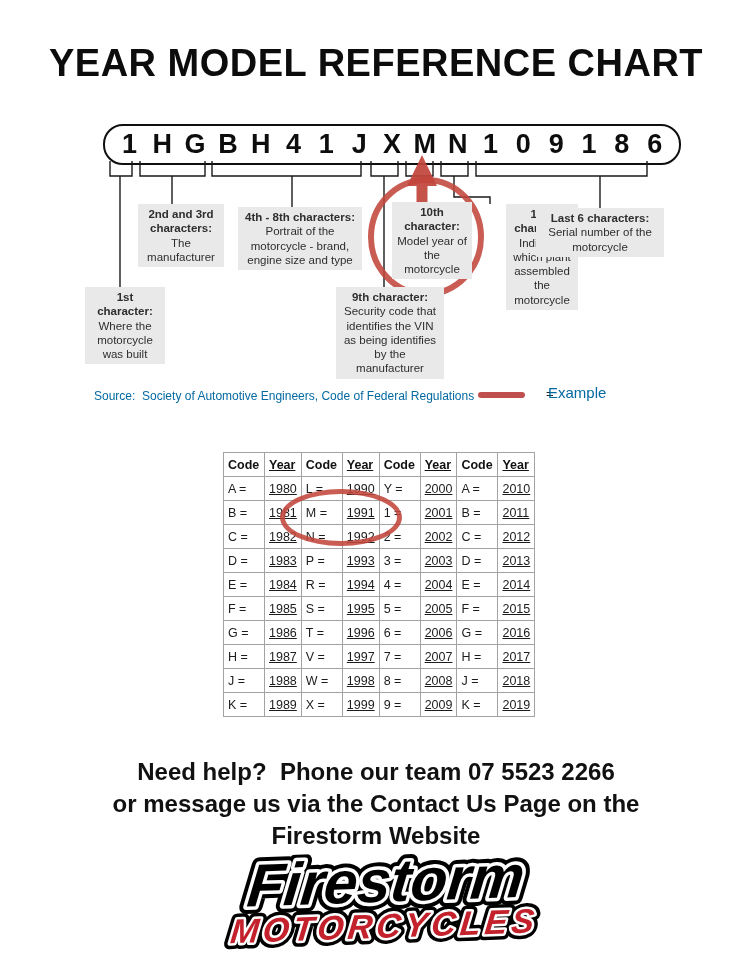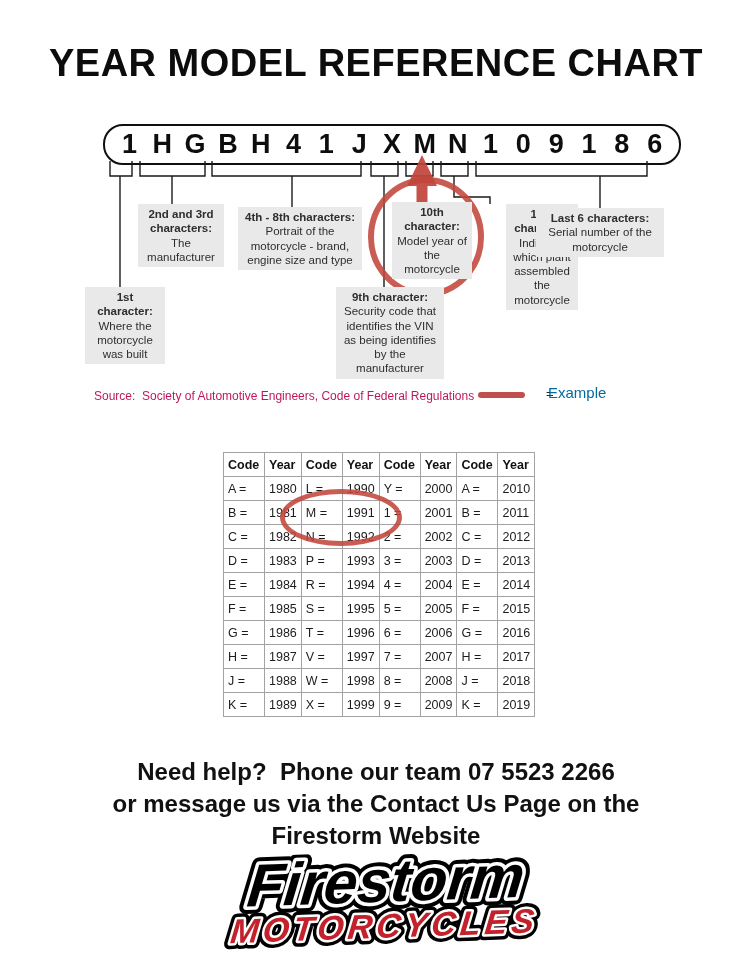--- a/index.html
+++ b/index.html
@@ -22,33 +22,33 @@
   .callout .hd{font-weight:bold;display:block;}
   .callout .bd{display:block;}
   #co-first{left:85px;top:287px;width:72px;}
   #co-second{left:138px;top:204px;width:78px;}
   #co-fourth{left:238px;top:207px;width:116px;}
   #co-ninth{left:336px;top:287px;width:100px;}
   #co-tenth{left:392px;top:202px;width:72px;}
   #co-eleventh{left:461px;top:204px;width:64px;margin-left:45px;}
   #co-lastsix{left:536px;top:208px;width:120px;}
 
-  #source-line{position:absolute;left:94px;top:389px;font-size:12px;color:#be185d;}
+  #source-line{position:absolute;left:94px;top:389px;font-size:12px;color:#0369a1;}
   #legend-swatch{position:absolute;left:478px;top:392px;width:47px;height:6px;
                  border-radius:3px;background:#c0504d;}
   #legend-eq{position:absolute;left:546px;top:386px;font-size:13px;color:#222;}
   #legend-label{position:absolute;left:548px;top:384px;font-size:15px;color:#0369a1;}
 
   #year-table{position:absolute;left:223px;top:452px;border-collapse:collapse;
               font-size:12.5px;color:#1c1c1c;background:#fff;}
   #year-table th,#year-table td{border:1px solid #a3a3a3;padding:3px 4px;height:17px;
               text-align:left;vertical-align:middle;white-space:nowrap;}
   #year-table th{font-weight:bold;color:#111;}
   #year-table .col-code{width:32px;}
-  #year-table .col-year{width:27px;}
+  #year-table .col-year{width:27px;text-decoration:underline;}
 
   #table-circle{position:absolute;left:280px;top:489px;width:112px;height:47px;
                 border:5px solid #c2453b;border-radius:50%;opacity:.88;}
 
   #help{position:absolute;top:756px;left:0;width:752px;text-align:center;
         font-size:24px;font-weight:bold;line-height:32px;color:#111;}
 
   #logo-wrap{position:absolute;top:852px;left:0;width:752px;display:flex;justify-content:center;}
   #logo-wrap svg{transform:rotate(-2deg);}
   .logo-txt{font-family:"Liberation Sans",sans-serif;font-weight:bold;font-style:italic;}

